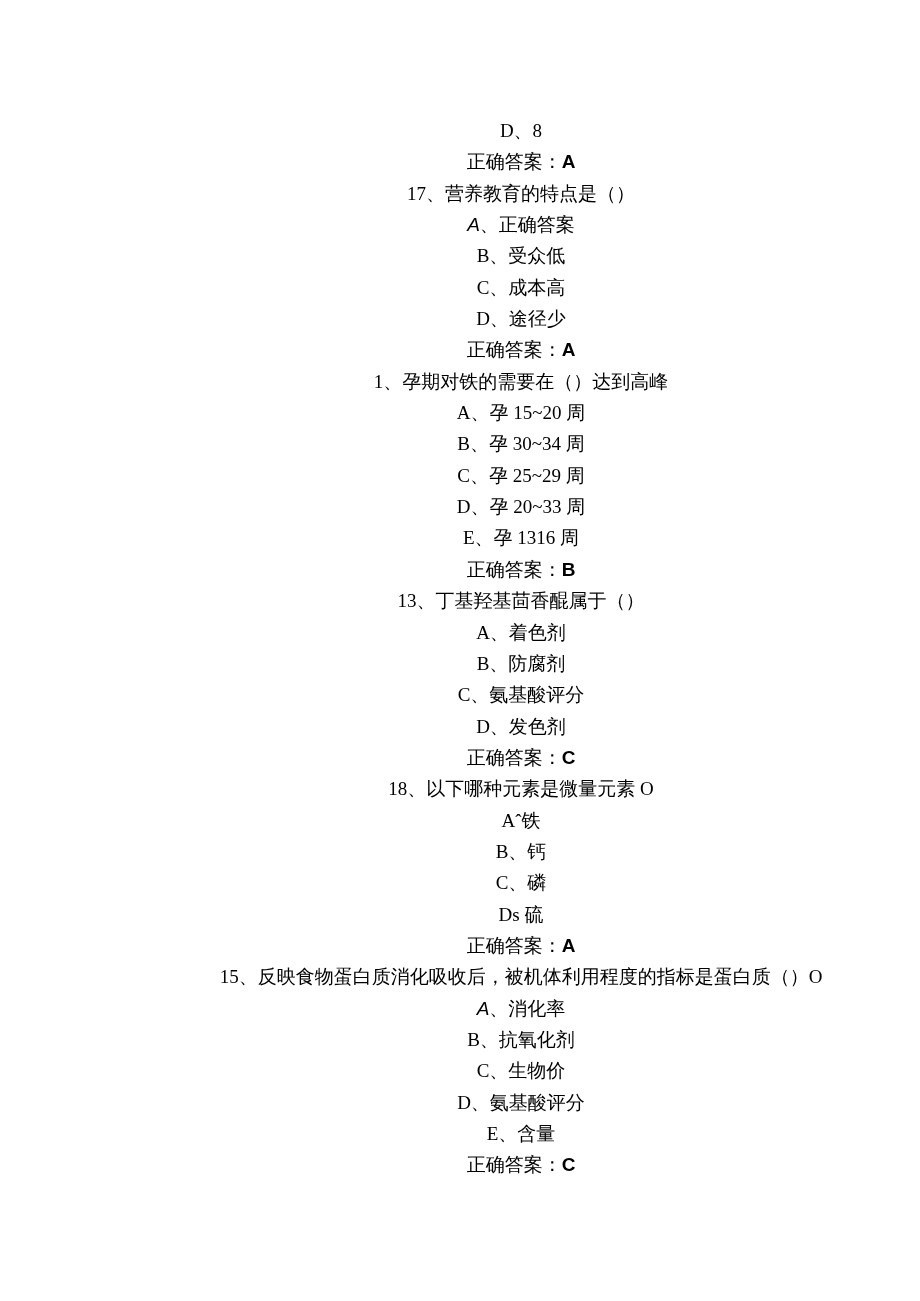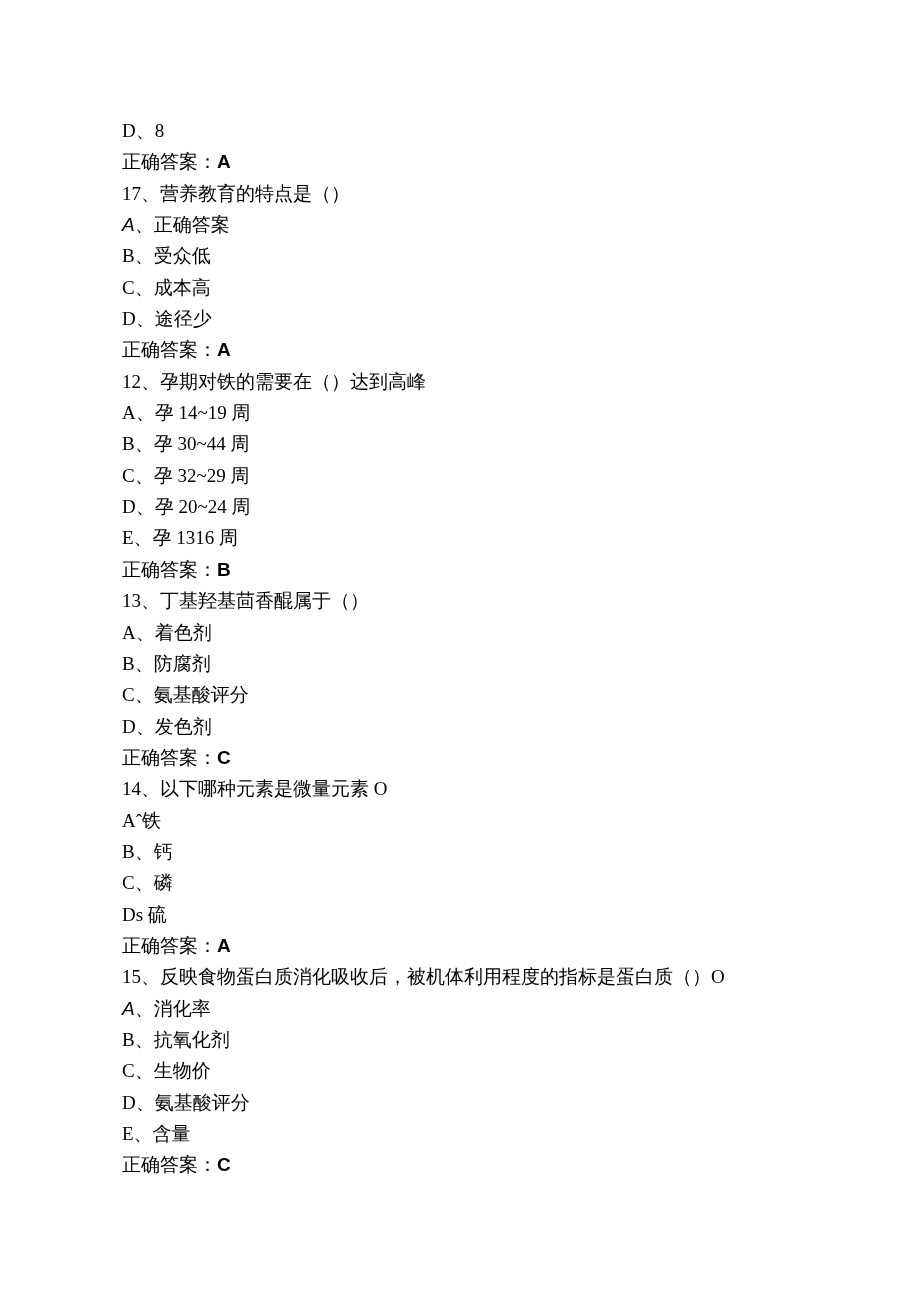--- a/index.html
+++ b/index.html
@@ -1,18 +1,19 @@
 <!DOCTYPE html>
 <html><head>
   <meta charset="utf-8">
   <style>
     * {
       margin: 0;
       padding: 0;
       box-sizing: border-box;
+      text-align: center;
     }
     body {
       background: #ffffff;
       font-family: 'SimSun', '宋体', serif;
       font-size: 19px;
       line-height: 1.65;
       color: #000000;
       padding: 115px 0 0 122px;
       width: 920px;
     }
@@ -35,34 +36,34 @@
 <body>
 
 <div class="line">D、8</div>
 <div class="line"><span class="ans-label">正确答案：</span><span class="ans-letter">A</span></div>
 <div class="line">17、营养教育的特点是（）</div>
 <div class="line"><span class="opt-letter-italic">A</span><span>、正确答案</span></div>
 <div class="line">B、受众低</div>
 <div class="line">C、成本高</div>
 <div class="line">D、途径少</div>
 <div class="line"><span class="ans-label">正确答案：</span><span class="ans-letter">A</span></div>
-<div class="line">12、孕期对铁的需要在（）达到高峰</div>
-<div class="line">A、孕 14~19 周</div>
-<div class="line">B、孕 30~44 周</div>
-<div class="line">C、孕 32~29 周</div>
-<div class="line">D、孕 20~24 周</div>
+<div class="line">1、孕期对铁的需要在（）达到高峰</div>
+<div class="line">A、孕 15~20 周</div>
+<div class="line">B、孕 30~34 周</div>
+<div class="line">C、孕 25~29 周</div>
+<div class="line">D、孕 20~33 周</div>
 <div class="line">E、孕 1316 周</div>
 <div class="line"><span class="ans-label">正确答案：</span><span class="ans-letter">B</span></div>
 <div class="line">13、丁基羟基茴香醌属于（）</div>
 <div class="line">A、着色剂</div>
 <div class="line">B、防腐剂</div>
 <div class="line">C、氨基酸评分</div>
 <div class="line">D、发色剂</div>
 <div class="line"><span class="ans-label">正确答案：</span><span class="ans-letter">C</span></div>
-<div class="line">14、以下哪种元素是微量元素 O</div>
+<div class="line">18、以下哪种元素是微量元素 O</div>
 <div class="line">Aˆ铁</div>
 <div class="line">B、钙</div>
 <div class="line">C、磷</div>
 <div class="line">Ds 硫</div>
 <div class="line"><span class="ans-label">正确答案：</span><span class="ans-letter">A</span></div>
 <div class="line">15、反映食物蛋白质消化吸收后，被机体利用程度的指标是蛋白质（）O</div>
 <div class="line"><span class="opt-letter-italic">A</span><span>、消化率</span></div>
 <div class="line">B、抗氧化剂</div>
 <div class="line">C、生物价</div>
 <div class="line">D、氨基酸评分</div>

